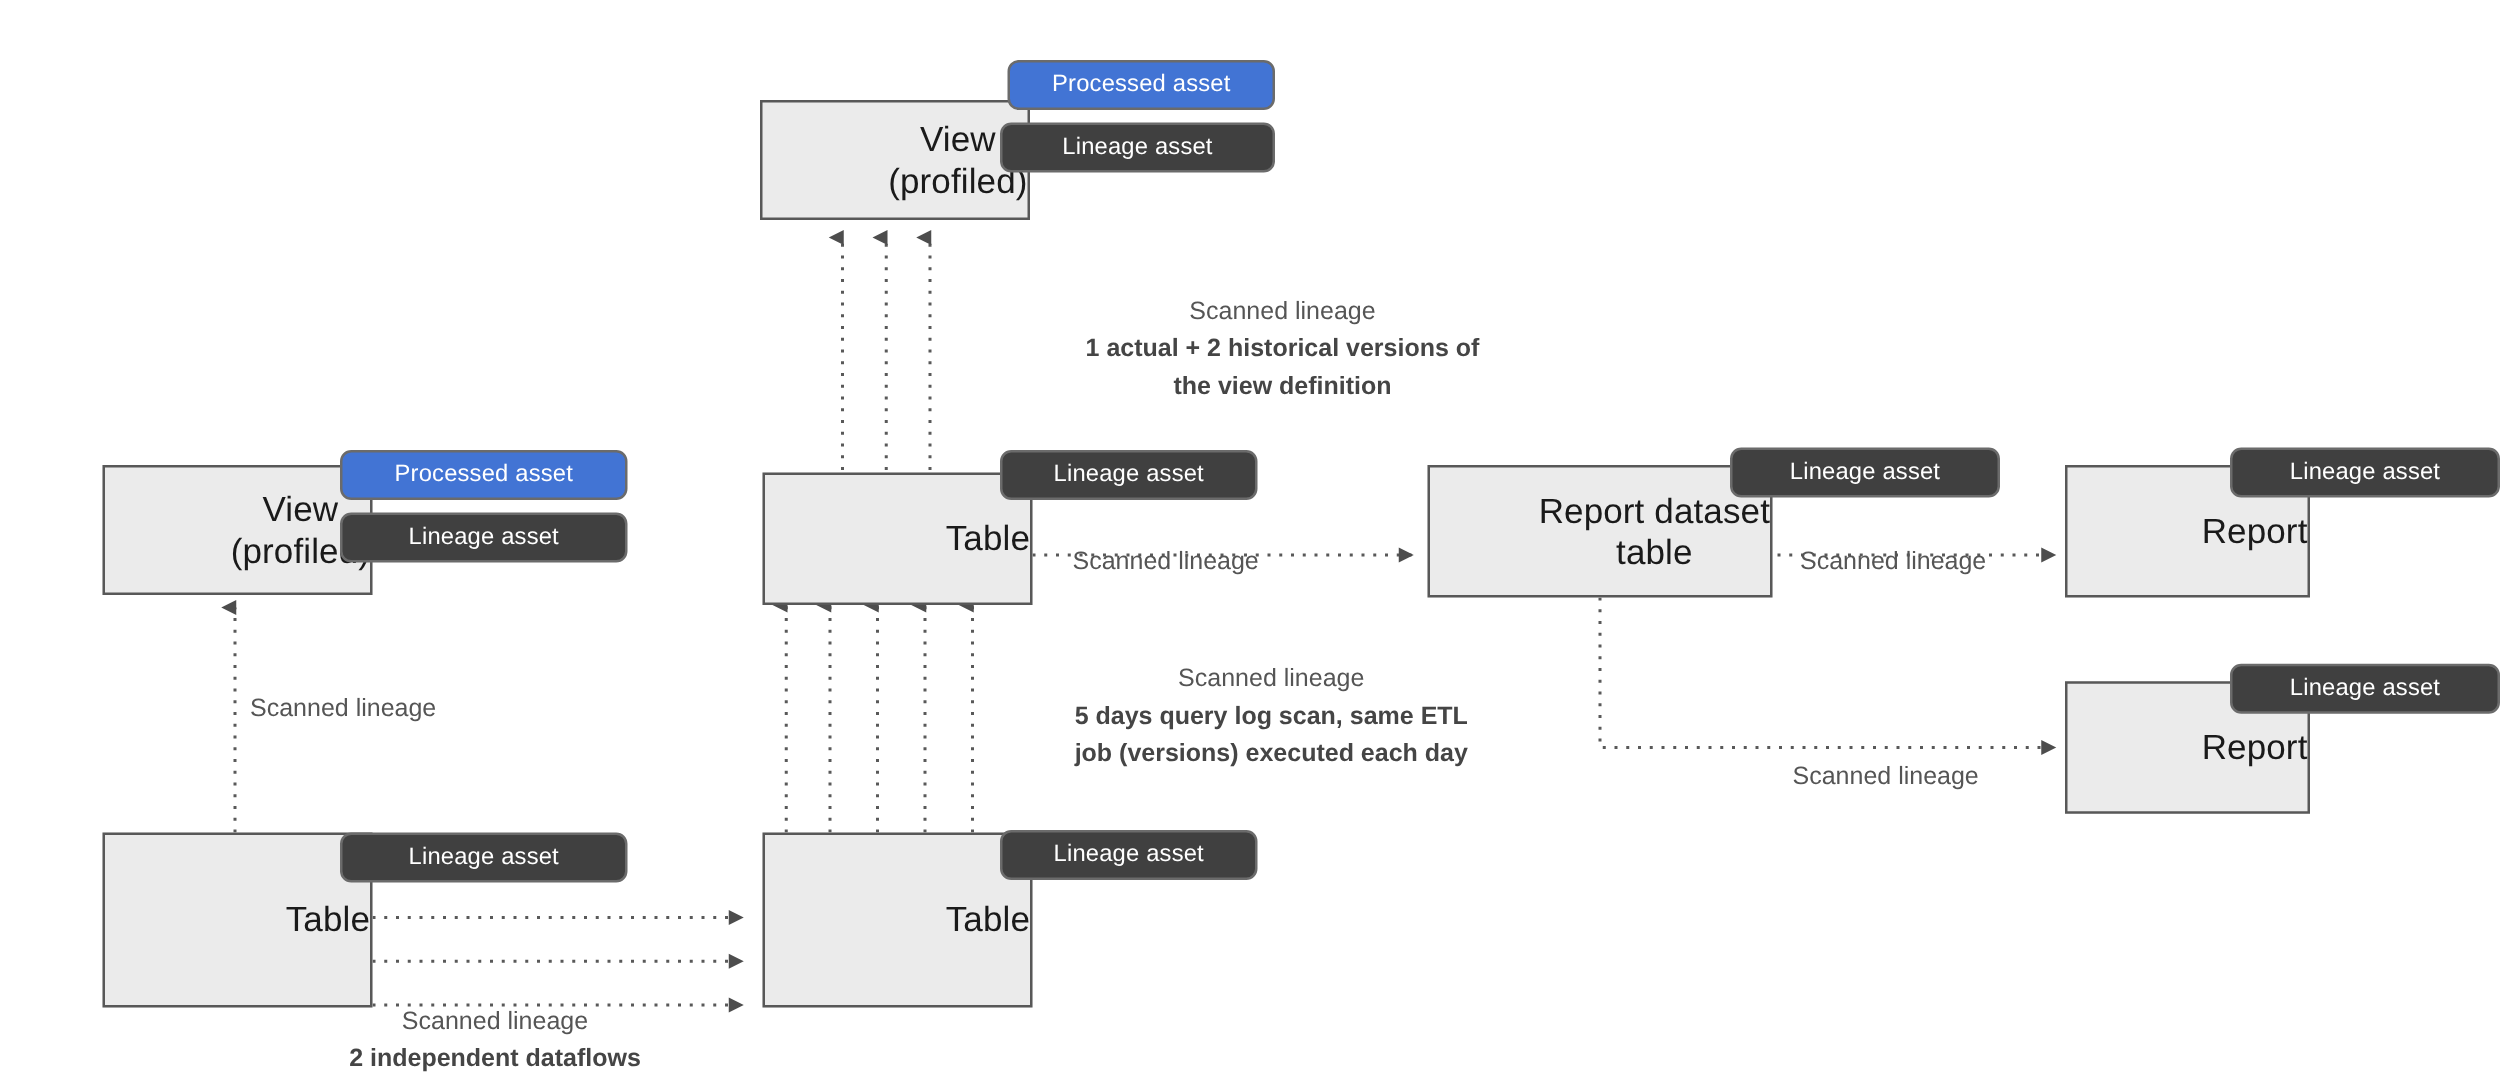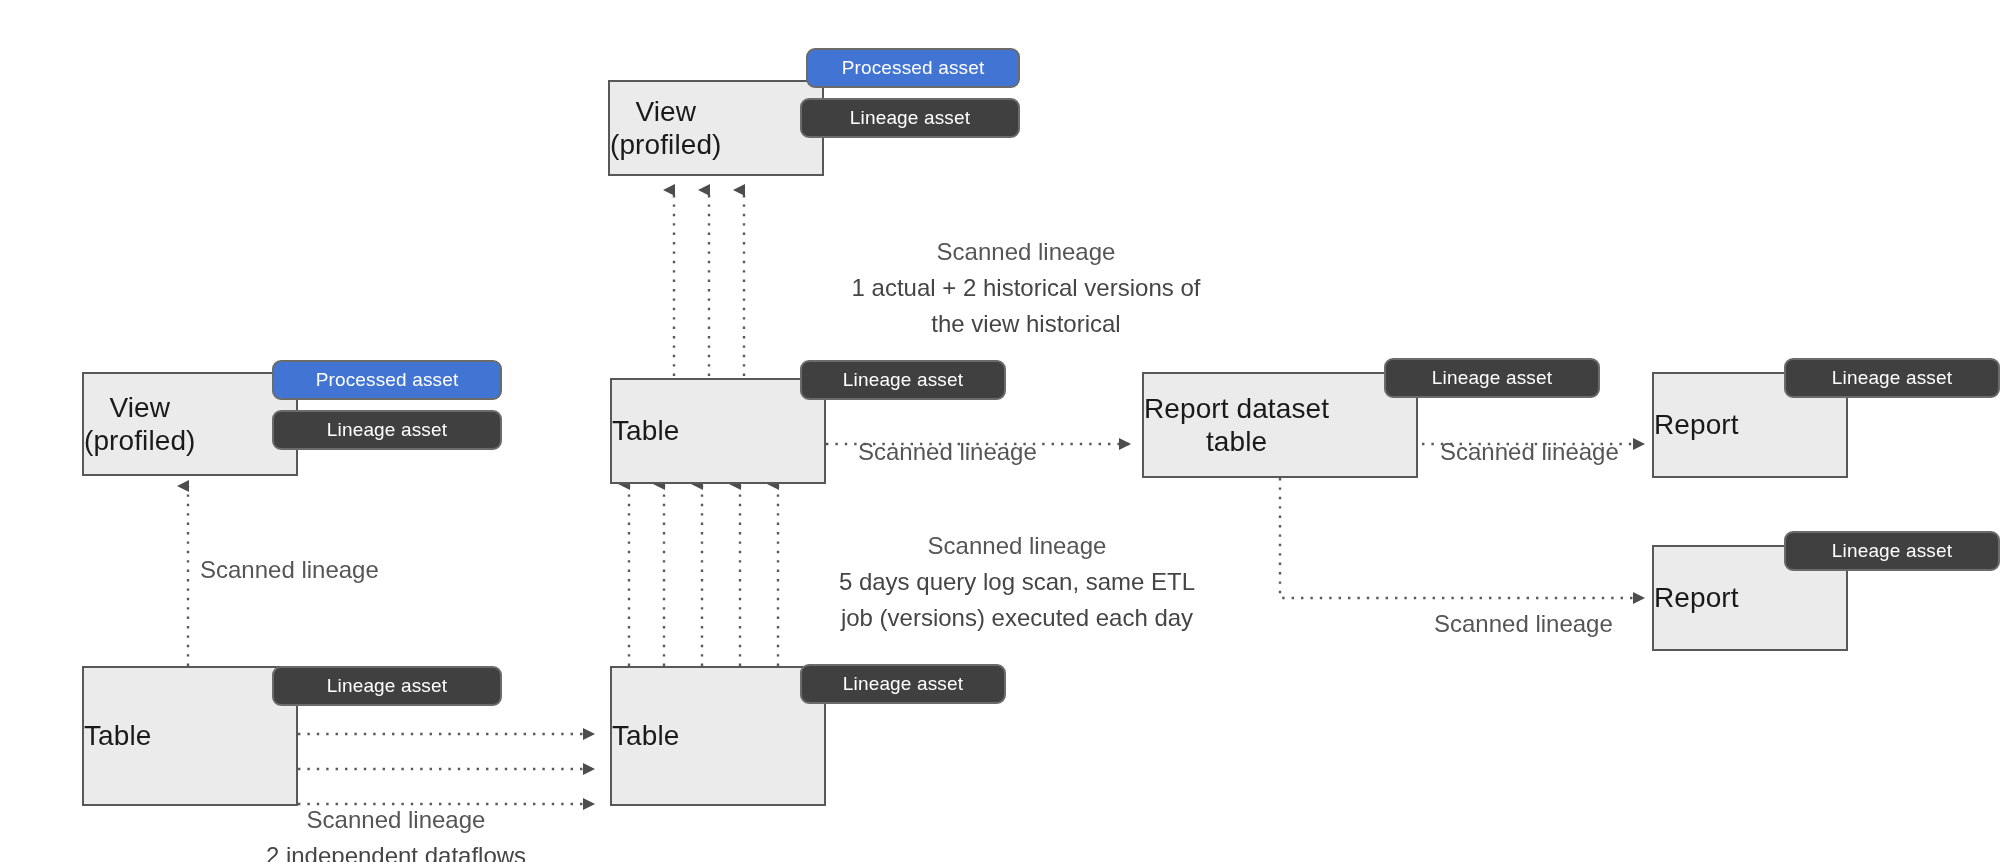--- a/index.html
+++ b/index.html
@@ -27,21 +27,21 @@
   }
 
   
   .node {
     position: absolute;
     box-sizing: border-box;
     background: #ebebeb;
     border: 2px solid #585858;
     display: flex;
     align-items: center;
-    justify-content: flex-start;
+    justify-content: flex-end;
     text-align: center;
     color: #1a1a1a;
     font-size: 28px;
     font-weight: 400;
     line-height: 1.18;
     letter-spacing: 0.1px;
     z-index: 2;
   }
   .node .node-label {
     display: block;
@@ -64,32 +64,32 @@
     height: 40px;
     z-index: 5;
   }
   .badge.processed { background: #4274d4; }
   .badge.lineage   { background: #404040; }
 
   
   .edge-label {
     position: absolute;
     color: #4d4d4d;
-    font-size: 24px;
+    font-size: 20px;
     line-height: 1.5;
     text-align: center;
     white-space: nowrap;
     z-index: 3;
   }
   .edge-label.block {
     white-space: normal;
     text-align: center;
   }
   .edge-label .ttl { display: block; font-weight: 400; color: #555555; }
-  .edge-label .det { display: block; font-weight: normal; color: #454545; }
+  .edge-label .det { display: block; font-weight: bold; color: #454545; }
 </style>
 </head>
 <body>
 
 <div id="canvas">
 
   <svg id="edges" viewBox="0 0 2008 862" width="2008" height="862">
     <defs>
       <marker id="arrUp" markerWidth="14" markerHeight="14" refX="7" refY="12" orient="auto" markerUnits="userSpaceOnUse">
         <path d="M7 1 L13 13 L1 13 Z" fill="#4d4d4d"></path>
@@ -186,21 +186,21 @@
   <div class="node" style="left:1652px; top:545px; width:196px; height:106px;">
     <span class="node-label">Report</span>
   </div>
   <div class="badge lineage" style="left:1784px; top:531px; width:216px;">
     <span>Lineage asset</span>
   </div>
 
   <div class="edge-label block" style="left:826px; top:234px; width:400px;">
     <span class="ttl">Scanned lineage</span>
     <span class="det">1 actual + 2 historical versions of</span>
-    <span class="det">the view historical</span>
+    <span class="det">the view definition</span>
   </div>
 
   <div class="edge-label block" style="left:816px; top:528px; width:402px;">
     <span class="ttl">Scanned lineage</span>
     <span class="det">5 days query log scan, same ETL</span>
     <span class="det">job (versions) executed each day</span>
   </div>
 
   <div class="edge-label" style="left:200px; top:552px; width:240px; text-align:left;">
     <span class="ttl">Scanned lineage</span>

